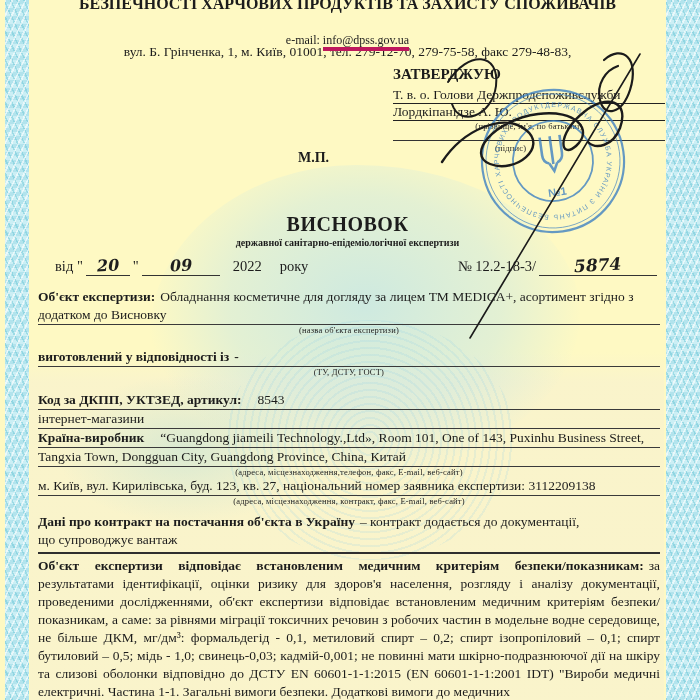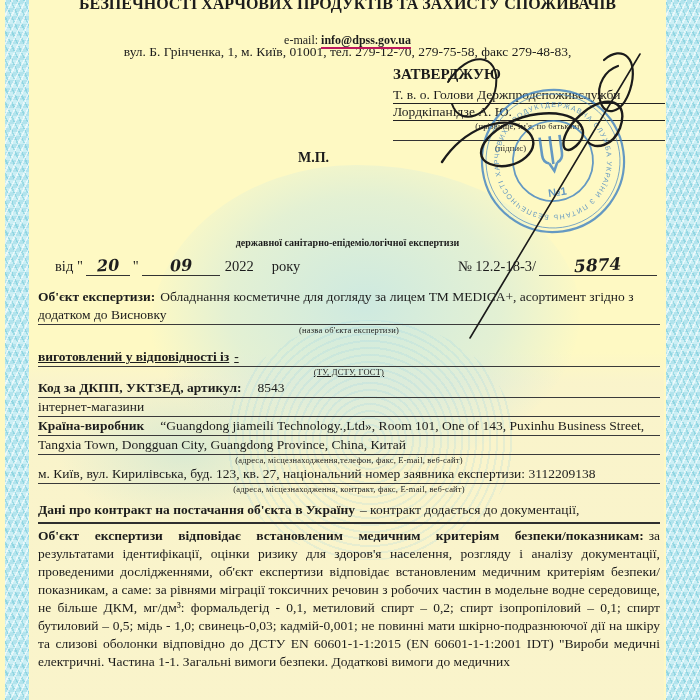--- a/index.html
+++ b/index.html
@@ -30,21 +30,21 @@
 
   .txt{position:absolute;z-index:2;}
   .center{left:35px;right:40px;text-align:center;}
   .b{font-weight:700;}
   .cap{font-size:8.5px;letter-spacing:.2px;color:#222;}
 
   
   .org-line{top:-5px;font-size:16px;font-weight:700;}
   .addr-line{top:16px;font-size:13.5px;margin-top:28px;}
   .email-line{top:33px;font-size:12px;}
-  .u{border-bottom:2px solid #be185d;font-weight:bold;}
+  .u{border-bottom:4px solid #be185d;}
 
   
   .approve{left:393px;top:66px;width:272px;font-size:13.5px;}
   .approve .hdr{font-weight:700;font-size:15px;}
   .approve .line1{border-bottom:1px solid #222;margin-top:4px;}
   .approve .line2{border-bottom:1px solid #222;}
   .approve .cap{display:block;text-align:center;}
   .sign-rule{position:absolute;left:393px;top:140px;width:272px;border-bottom:1px solid #333;z-index:2;}
   .sign-cap{position:absolute;left:495px;top:143px;z-index:2;}
   .mp{left:298px;top:150px;font-size:14px;font-weight:700;}
@@ -59,21 +59,21 @@
   .w42{width:44px;} .w78{width:78px;} .w110{width:118px;}
   .num-group{margin-left:auto;display:flex;align-items:baseline;}
 
   
   #doc-body{position:absolute;left:38px;right:40px;top:288px;z-index:2;font-size:13.5px;line-height:18px;}
   .fl{min-height:18px;}
   .rule{border-bottom:1px solid #3a3a3a;}
   .caprow{height:10px;line-height:10px;text-align:center;}
   .lbl{font-weight:700;margin-right:5px;}
   .gap10{margin-right:16px;}
-  .mb13{margin-bottom:13px;} .mb2{margin-bottom:2px;text-decoration:underline;}
+  .mb13{margin-bottom:13px;} .mb2{margin-bottom:14px;}
   .mb0{margin-bottom:0;} .mb7{margin-bottom:7px;}
   .sep{height:2px;background:#2e2e2e;margin-top:3px;}
   .para{margin-top:3px;text-align:justify;}
 
   
   #stamp-svg{position:absolute;left:478px;top:86px;z-index:3;opacity:.78;transform:rotate(-8deg);}
   #sig-svg{position:absolute;left:408px;top:42px;z-index:4;}
 </style>
 </head>
 <body>
@@ -122,28 +122,29 @@
 
   <svg id="sig-svg" width="270" height="300" viewBox="0 0 270 300">
     <g fill="none" stroke="#1b1b1b" stroke-linecap="round">
       <path d="M 232,12 L 62,296" stroke-width="1.6"></path>
       <path d="M 34,120 C 55,88 95,70 118,88 C 140,105 108,132 82,122 C 58,113 85,78 130,72 C 168,67 186,88 168,104 C 152,118 148,92 176,70 C 198,52 222,58 212,86 C 205,104 188,108 180,100" stroke-width="2.4"></path>
       <path d="M 196,18 C 214,2 232,16 222,48 C 214,72 196,76 192,58 C 188,42 198,28 210,24" stroke-width="2.2"></path>
       <path d="M 40,40 C 60,8 92,10 88,44 C 84,74 52,86 44,62" stroke-width="2"></path>
     </g>
   </svg>
 
+  <div class="txt center title-main">ВИСНОВОК</div>
   <div class="txt center title-sub">державної санітарно-епідеміологічної експертизи</div>
 
   <div class="txt date-row">
     <span>від "</span>
     <span class="hand-cell w42"><span class="hand">20</span></span>
     <span>"</span>
     <span class="hand-cell w78"><span class="hand">09</span></span>
-    <span style="margin-left:2px">2022</span>
+    <span style="margin-left:10px">2022</span>
     <span style="margin-left:18px">року</span>
     <span class="num-group">
       <span>№ 12.2-18-3/</span>
       <span class="hand-cell w110"><span class="hand" style="font-size:17px">5874</span></span>
     </span>
   </div>
 
   <div id="doc-body">
 
     <div class="mb13">
@@ -171,20 +172,21 @@
       <div class="caprow cap">(адреса, місцезнаходження,телефон, факс, E-mail, веб-сайт)</div>
     </div>
 
     <div class="mb7">
       <div class="fl rule">м. Київ, вул. Кирилівська, буд. 123, кв. 27, національний номер заявника експертизи: 3112209138</div>
       <div class="caprow cap">(адреса, місцезнаходження, контракт, факс, E-mail, веб-сайт)</div>
     </div>
 
     <div class="mb0">
       <div class="fl"><span class="lbl">Дані про контракт на постачання об'єкта в Україну</span><span>– контракт додається до документації,</span></div>
+      <div class="fl">що супроводжує вантаж</div>
     </div>
 
     <div class="sep"></div>
 
     <div class="para">
       <span class="lbl">Об'єкт експертизи відповідає встановленим медичним критеріям безпеки/показникам:</span><span>за результатами ідентифікації, оцінки ризику для здоров'я населення, розгляду і аналізу документації, проведеними дослідженнями, об'єкт експертизи відповідає встановленим медичним критеріям безпеки/показникам, а саме: за рівнями міграції токсичних речовин з робочих частин в модельне водне середовище, не більше ДКМ, мг/дм³: формальдегід - 0,1, метиловий спирт – 0,2; спирт ізопропіловий – 0,1; спирт бутиловий – 0,5; мідь - 1,0; свинець-0,03; кадмій-0,001; не повинні мати шкірно-подразнюючої дії на шкіру та слизові оболонки відповідно до ДСТУ EN 60601-1-1:2015 (EN 60601-1-1:2001 IDT) "Вироби медичні електричні. Частина 1-1. Загальні вимоги безпеки. Додаткові вимоги до медичних</span>
     </div>
 
   </div>
 </div>

